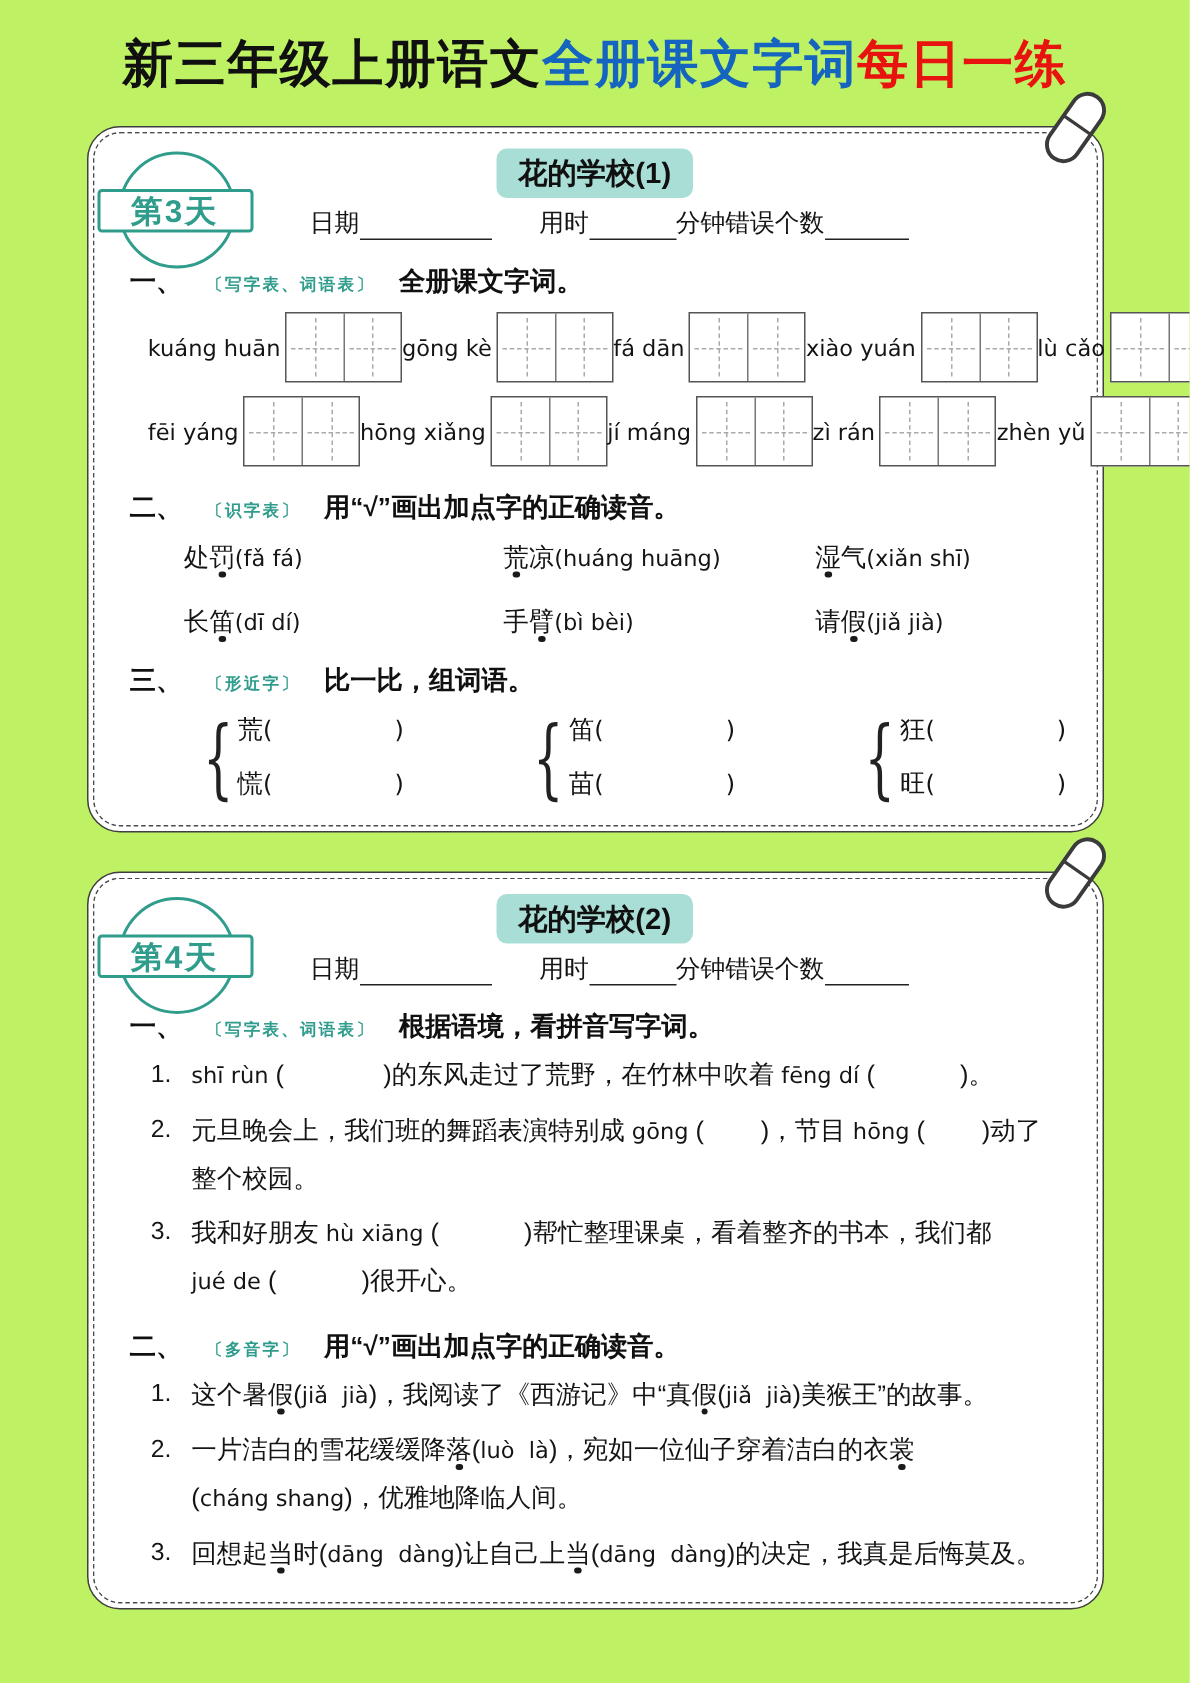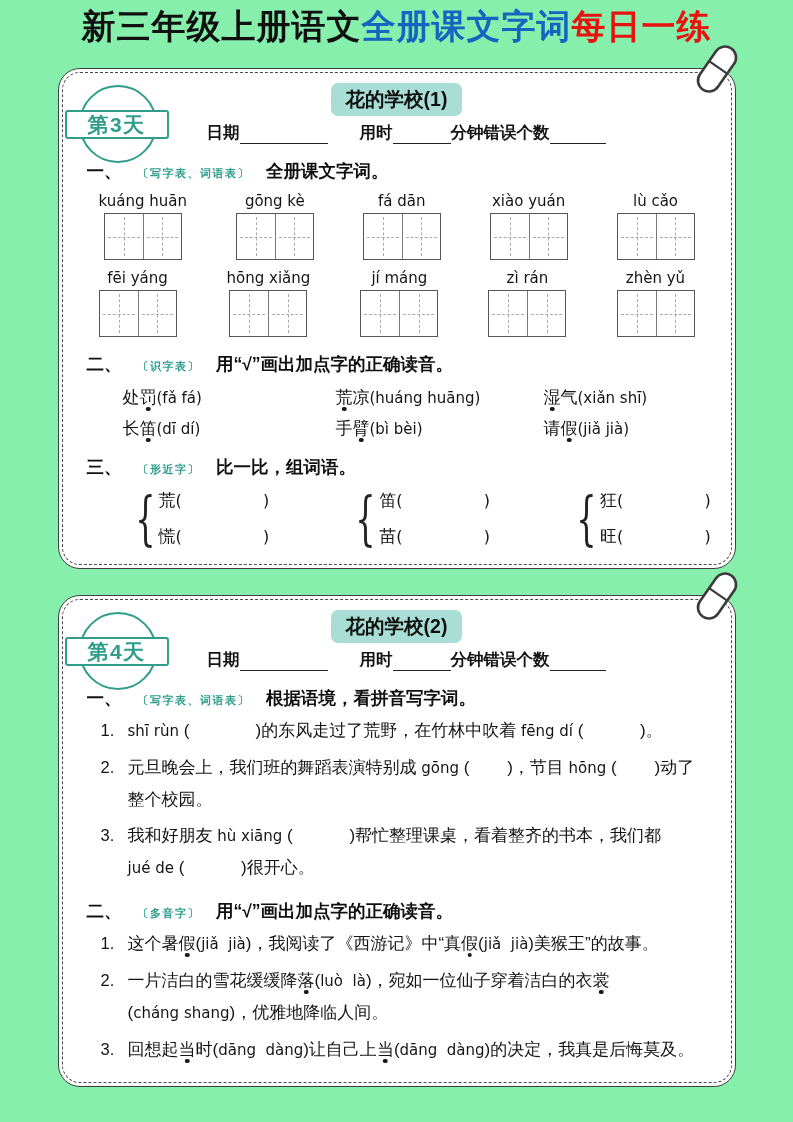--- a/index.html
+++ b/index.html
@@ -5,21 +5,21 @@
   :root{
     --accent:#2f9c8c;
     --pill:#a9ded6;
     --blue:#1565c0;
     --red:#e8120e;
     --ink:#141414;
     --line:#3f3f3f;
   }
   *{box-sizing:border-box;margin:0;padding:0}
   body{background:#ffffff;font-family:"Liberation Sans","DejaVu Sans",sans-serif;color:var(--ink)}
-  .page{width:793px;height:1122px;margin:0 auto;background:#86efac;position:relative;overflow:hidden;}
+  .page{width:793px;height:1122px;margin:0 auto;background:#bef264;position:relative;overflow:hidden;padding-top:16px}
   .main-title{text-align:center;font-family:"DejaVu Serif","Liberation Serif",serif;
     font-size:34px;font-weight:800;letter-spacing:1px;margin-top:4px;white-space:nowrap}
   .t-black{color:#101010}
   .t-blue{color:var(--blue)}
   .t-red{color:var(--red)}
 
   .card{width:678px;margin:18px auto 0;position:relative;border:1.6px solid var(--line);
     border-radius:22px;padding:3px;background:#fff}
   .card-inner{border:1.6px dashed #4a4a4a;border-radius:18px;padding:10px 24px 16px;min-height:430px}
 
@@ -27,43 +27,43 @@
 
   .badge{position:absolute;left:10px;top:16px;width:96px;height:86px;z-index:4}
   .badge-circle{position:absolute;left:10px;top:0;width:78px;height:78px;border:2.6px solid var(--accent);border-radius:50%;background:transparent}
   .badge-rect{position:absolute;left:-4px;top:25px;width:104px;height:29px;background:#fff;
     border:2.2px solid var(--accent);border-radius:3px;display:flex;align-items:center;justify-content:center;
     color:var(--accent);font-weight:800;font-size:21px;letter-spacing:1.5px}
 
   .pill{width:fit-content;margin:0 auto;background:var(--pill);padding:3px 15px;border-radius:7px;
     font-size:19.5px;font-weight:700;color:#101010}
 
-  .meta{margin:6px 0 0 120px;font-size:16.5px;font-weight:700;display:flex;align-items:flex-end;white-space:nowrap}
+  .meta{margin:6px 0 0 120px;font-size:16.5px;font-weight:400;display:flex;align-items:flex-end;white-space:nowrap}
   .uline{display:inline-block;border-bottom:1.4px solid #222;height:17px}
   .u-date{width:88px;margin-right:32px}
   .u-time{width:58px}
   .u-err{width:56px}
   .gap{}
 
   .sec-head{margin:15px 0 4px;font-size:17.5px;font-weight:700;color:#101010}
   .sec-tag{color:var(--accent);font-weight:600;font-size:11px;letter-spacing:1.5px;margin:0 16px}
 
   .prow{display:flex;justify-content:space-between;padding:0 12px;margin-top:9px}
-  .pitem{display:flex;flex-direction:column;align-items:center;gap:3px}
+  .pitem{display:flex;flex-direction:row;align-items:center;gap:3px}
   .pinyin{font-size:15.5px;white-space:nowrap}
   .cells{display:flex;border:1.3px solid #555;background:#fff}
   .cell{width:38px;height:45px;position:relative}
   .cell + .cell{border-left:1px solid #777}
   .cell::before{content:"";position:absolute;top:3px;bottom:3px;left:50%;border-left:1px dashed #aaa}
   .cell::after{content:"";position:absolute;left:3px;right:3px;top:50%;border-top:1px dashed #aaa}
 
   .py{font-family:"DejaVu Sans",sans-serif;font-size:15px;white-space:pre}
   .cn{font-size:17px}
 
-  .dwgrid{display:grid;grid-template-columns:213px 208px 1fr;row-gap:8px;margin:10px 0 0 36px;align-items:baseline}
+  .dwgrid{display:grid;grid-template-columns:213px 208px 1fr;row-gap:20px;margin:10px 0 0 36px;align-items:baseline}
   .dw{white-space:nowrap}
 
   .pairs{display:flex;gap:78px;margin:10px 0 0 40px}
   .pair{display:flex;align-items:center}
   .brace{font-family:"DejaVu Serif","Liberation Serif",serif;font-size:58px;line-height:1;color:#222;
     display:inline-block;transform:scale(0.55,1.0);transform-origin:center;margin-right:-5px}
   .plines{display:flex;flex-direction:column;gap:13px}
   .pline{display:flex;align-items:baseline}
   .pblank{font-size:16px}
 

